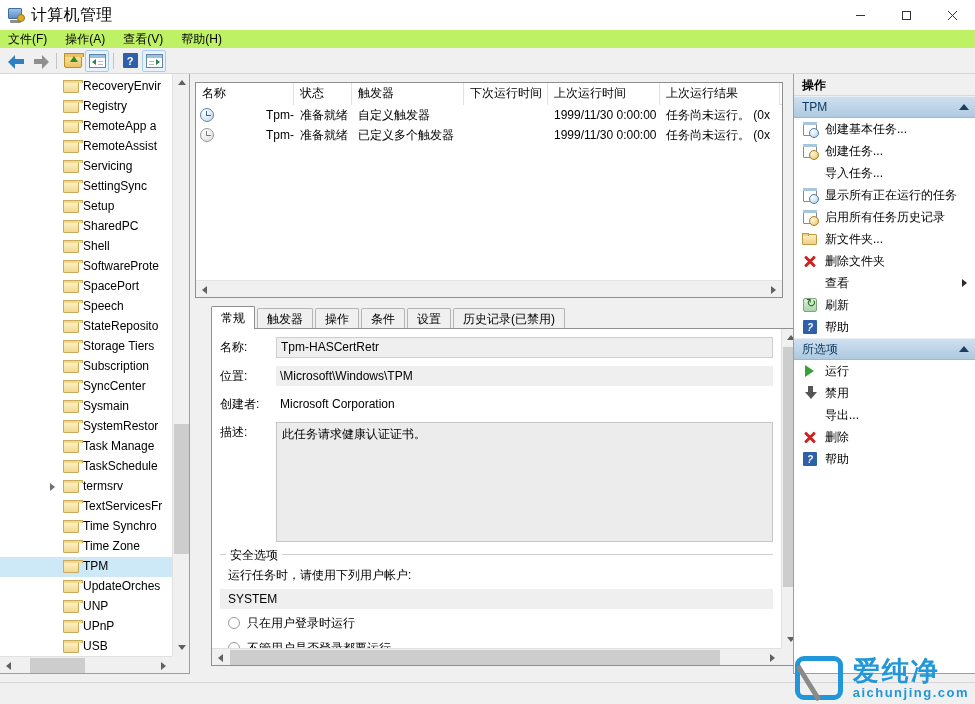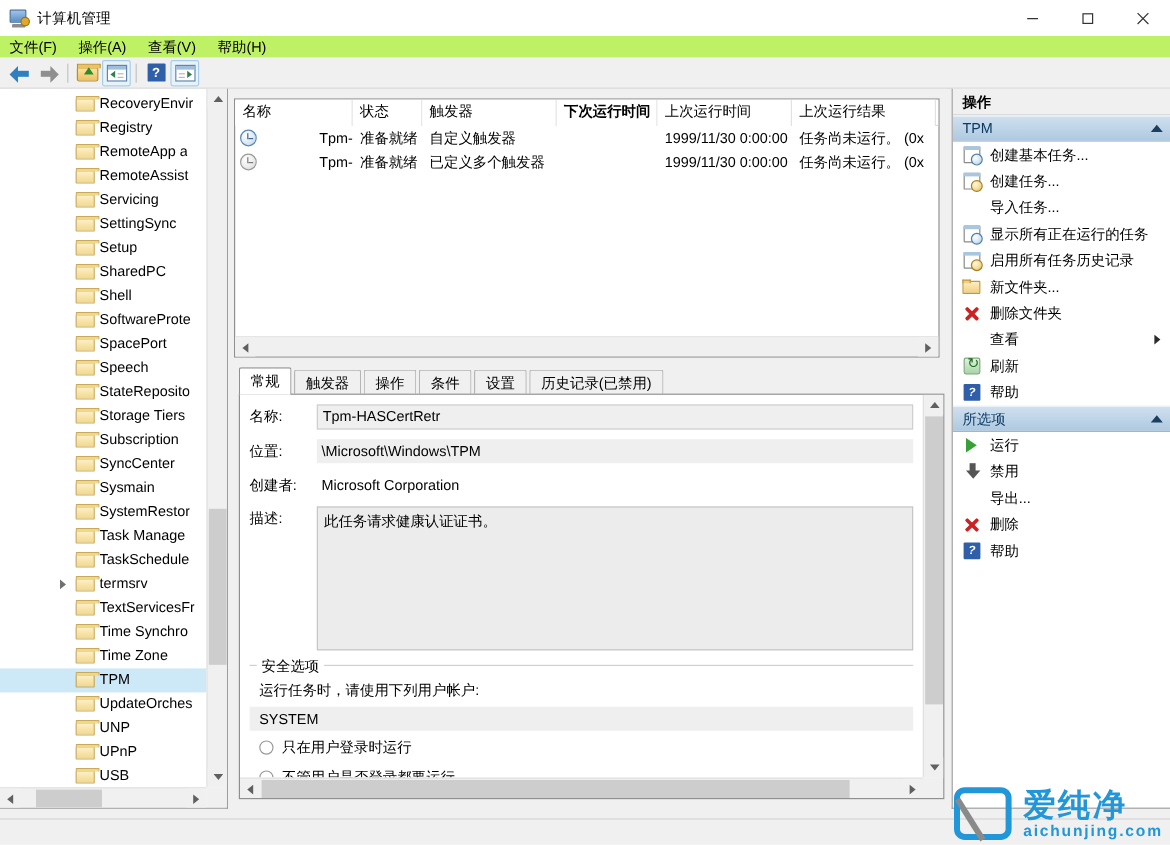--- a/index.html
+++ b/index.html
@@ -28,21 +28,21 @@
     border: 1px solid #3f6d9e; border-radius: 1px;
   }
   .title-icon .base {
     position: absolute; left: 2px; bottom: 0px; width: 11px; height: 3px;
     background: #8c8c8c; border-radius: 1px;
   }
   .title-icon .gear {
     position: absolute; right: -1px; bottom: 1px; width: 8px; height: 8px;
     background: #e0a92c; border: 1px solid #9c7312; border-radius: 50%;
   }
-  .title-text { font-size: 12px; color: #000; letter-spacing: .3px; }
+  .title-text { font-size: 16px; color: #000; letter-spacing: .3px; }
   .wincontrols { position: absolute; right: 0; top: 0; display: flex; height: 30px; }
   .wc { width: 46px; height: 30px; display: flex; align-items: center; justify-content: center; }
   .wc svg { display: block; }
 
   
   .menubar {
     position: absolute; left: 0; top: 30px; width: 975px; height: 18px;
     background: #bef264; display: flex; align-items: center; padding-left: 8px;
   }
   .menu-item { font-size: 12px; padding: 0 9px 0 0; margin-right: 9px; color: #000; line-height: 18px; }
@@ -151,21 +151,21 @@
     background: radial-gradient(circle at 35% 32%, #ffffff 0%, #dce9f5 55%, #b8d0e6 100%);
     margin-right: 4px; flex: none; position: relative; }
   .clock-ico.gray { border-color: #9a9a9a; background: radial-gradient(circle at 35% 32%, #ffffff 0%, #ececec 55%, #d2d2d2 100%); }
   .clock-ico::after { content: ""; position: absolute; left: 5px; top: 2px; width: 1.2px; height: 5px; background: #3a6893; }
   .clock-ico::before { content: ""; position: absolute; left: 5.5px; top: 6px; width: 4px; height: 1.2px; background: #3a6893; }
   .clock-ico.gray::after, .clock-ico.gray::before { background: #7a7a7a; }
 
   .list-hsb { position: absolute; left: 0; bottom: 0; right: 0; height: 17px; background: #f0f0f0; border-top: 1px solid #e5e5e5; }
 
   
-  .detail-box { position: absolute; left: 4px; top: 232px; width: 588px; height: 360px; }
+  .detail-box { position: absolute; left: 16px; top: 232px; width: 588px; height: 360px; }
   .tabstrip { position: absolute; left: 0; top: 0; height: 23px; display: flex; align-items: flex-end; }
   .tab { height: 21px; line-height: 20px; padding: 0 9px; font-size: 12px; background: #f0f0f0;
     border: 1px solid #b5b5b5; border-bottom: none; margin-right: 2px; border-radius: 2px 2px 0 0; color: #000; }
   .tab.active { background: #fff; height: 23px; line-height: 22px; border-color: #8f8f8f; position: relative; z-index: 3; }
 
   .detail-body { position: absolute; left: 0; top: 22px; right: 0; bottom: 0; background: #fff;
     border: 1px solid #8f8f8f; overflow: hidden; }
   .detail-scroll { position: absolute; left: 0; top: 0; right: 17px; bottom: 17px; overflow: hidden; }
 
   .f-row { display: flex; align-items: flex-start; padding: 0 8px; margin-top: 8px; }
@@ -551,21 +551,21 @@
 
     <div class="splitter"></div>
 
     <div class="center-pane">
 
       <div class="list-box">
         <div class="lv-header" id="lv-header">
             <div class="lv-th" style="width: 98px;">名称</div>
             <div class="lv-th" style="width: 58px;">状态</div>
             <div class="lv-th" style="width: 112px;">触发器</div>
-            <div class="lv-th" style="width: 84px; font-weight: bold;">下次运行时间</div>
+            <div class="lv-th" style="width: 84px;">下次运行时间</div>
             <div class="lv-th" style="width: 112px;">上次运行时间</div>
             <div class="lv-th" style="width: 120px;">上次运行结果</div>
           </div>
         <div class="lv-rows" id="lv-rows">
             <div class="lv-row">
               <div class="lv-td first" style="width: 98px;">
                 <span class="clock-ico"></span>
                 <span>Tpm-HASC...</span>
               </div>
               <div class="lv-td" style="width: 58px;">准备就绪</div>

